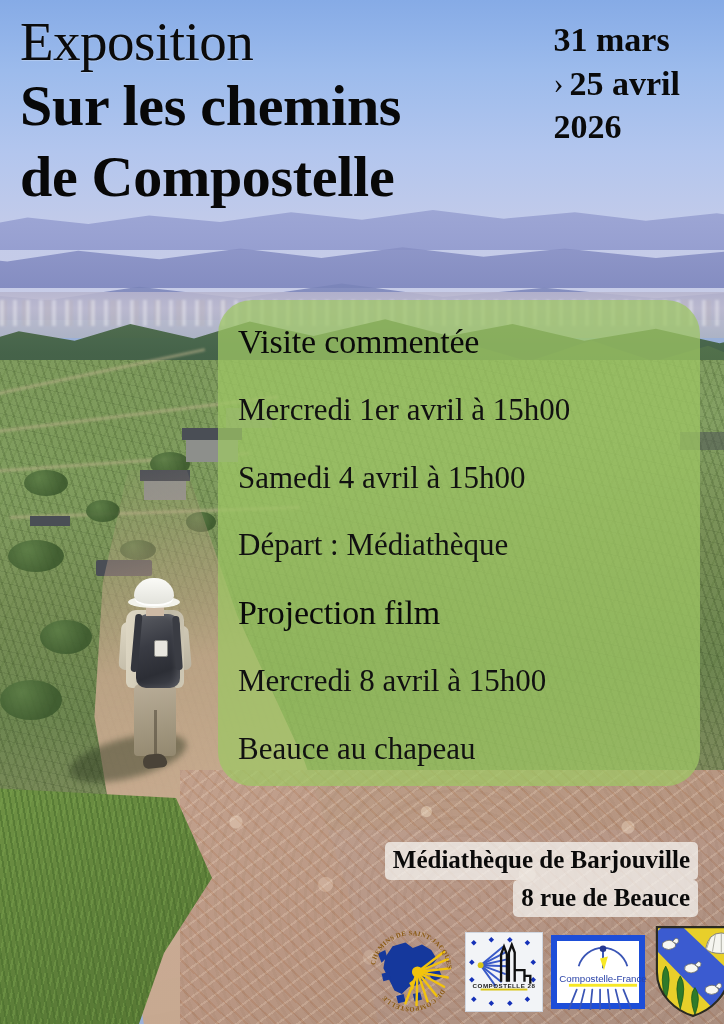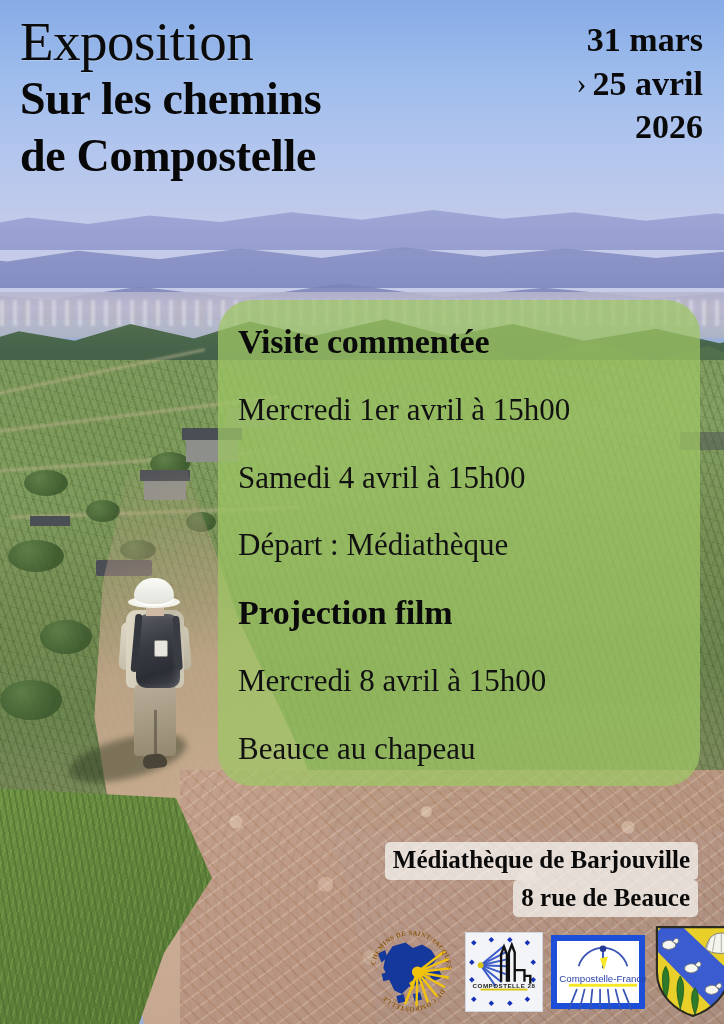--- a/index.html
+++ b/index.html
@@ -196,42 +196,42 @@
   .hk-shoe{position:absolute;left:31px;top:176px;width:24px;height:14px;background:#4a4338;border-radius:7px 9px 5px 5px;transform:rotate(-6deg);}
 
   
   .title-wrap{position:absolute;left:20px;top:12px;}
   .t-expo{
     font-size:55px;line-height:1.08;color:#0b0b0b;font-weight:400;
     letter-spacing:-.5px;
     text-shadow:0 1px 1px rgba(255,255,255,.25);
   }
   .t-line{
-    font-size:46px;line-height:1.22;color:#080808;font-weight:700;
+    font-size:58px;line-height:1.22;color:#080808;font-weight:700;
     letter-spacing:-.3px;
   }
 
   .dates{
-    position:absolute;right:21px;top:18px;text-align:right;
+    position:absolute;right:44px;top:18px;text-align:left;
     font-size:34px;line-height:1.28;font-weight:700;color:#0a0a0a;
   }
   .dates .row{white-space:nowrap;}
   .chev{display:inline-block;font-weight:400;font-size:30px;margin-right:6px;vertical-align:2px;}
 
   
   .panel{
     position:absolute;left:218px;top:300px;width:482px;height:486px;
     background:rgba(158,198,100,.74);
     border-radius:34px;
     padding:22px 26px 0 20px;
   }
   .ev{margin-bottom:0;}
   .ev + .ev{margin-top:28px;}
   .ev-title{
-    font-size:34px;line-height:1.18;font-weight:700;color:#0a0a0a;
+    font-size:34px;line-height:1.18;font-weight:400;color:#0a0a0a;
     letter-spacing:-.2px;
   }
   .ev-line{
     font-size:31px;line-height:1.28;font-weight:400;color:#111;margin-top:28px;
   }
 
   
   .addr{
     position:absolute;right:26px;top:842px;text-align:right;
     font-size:25px;line-height:1.38;font-weight:700;color:#0a0a0a;

